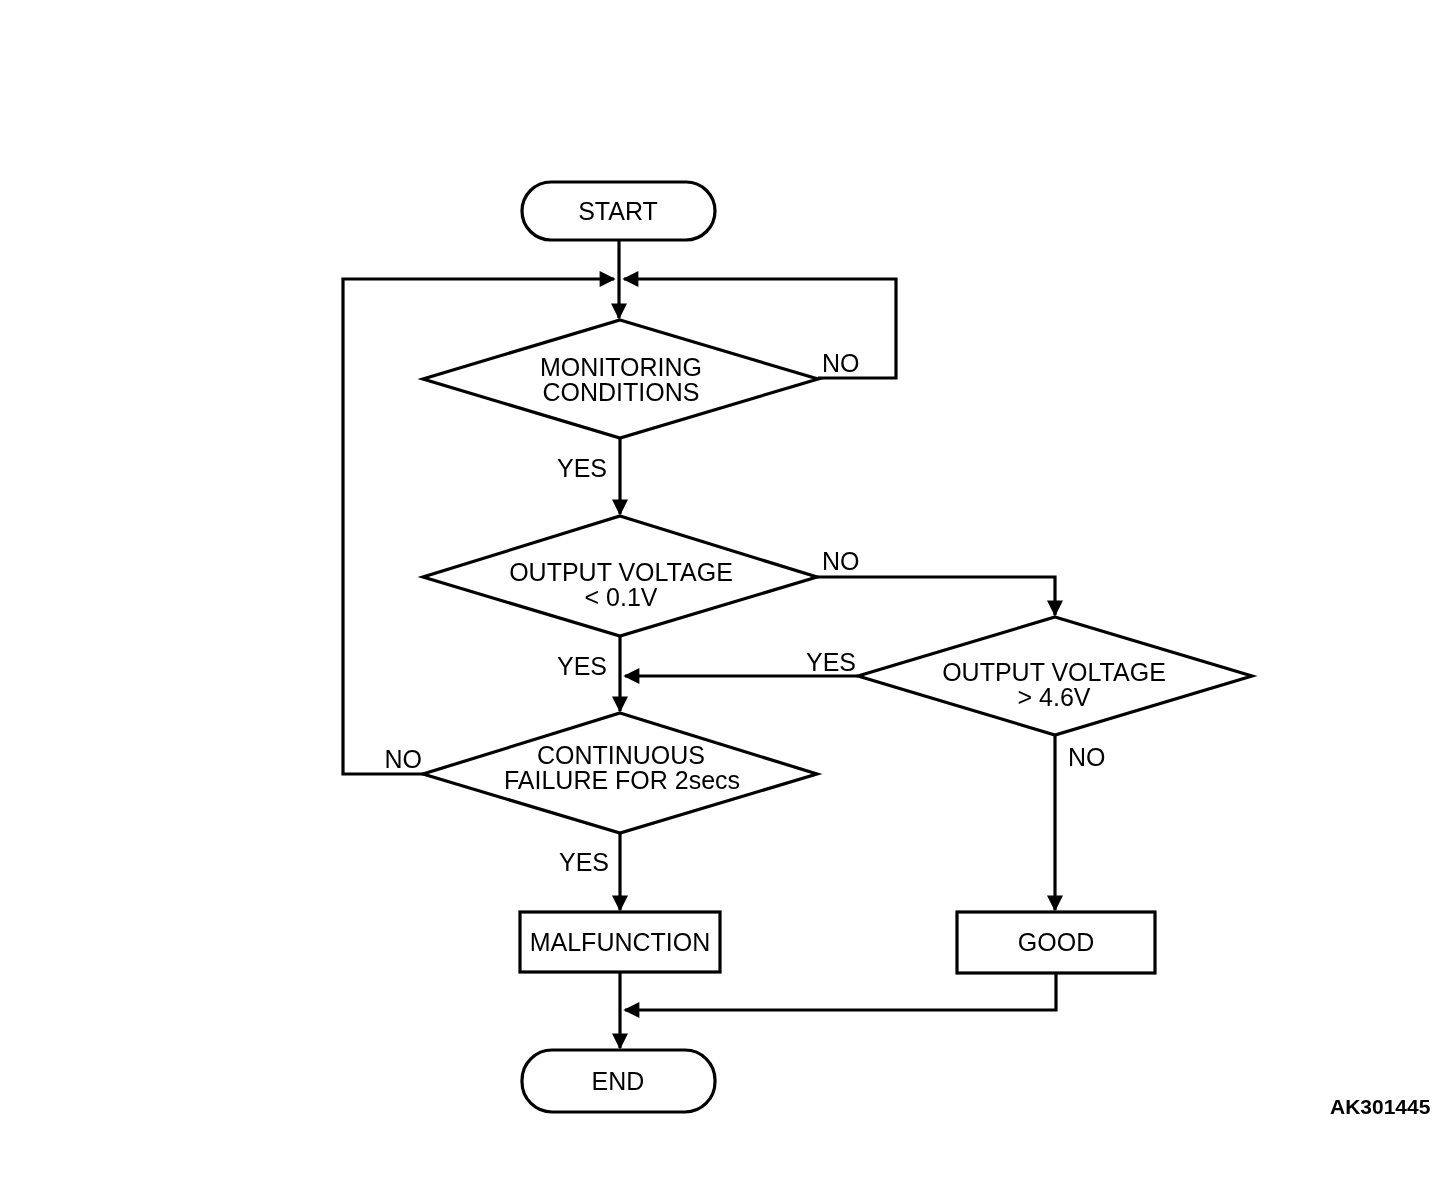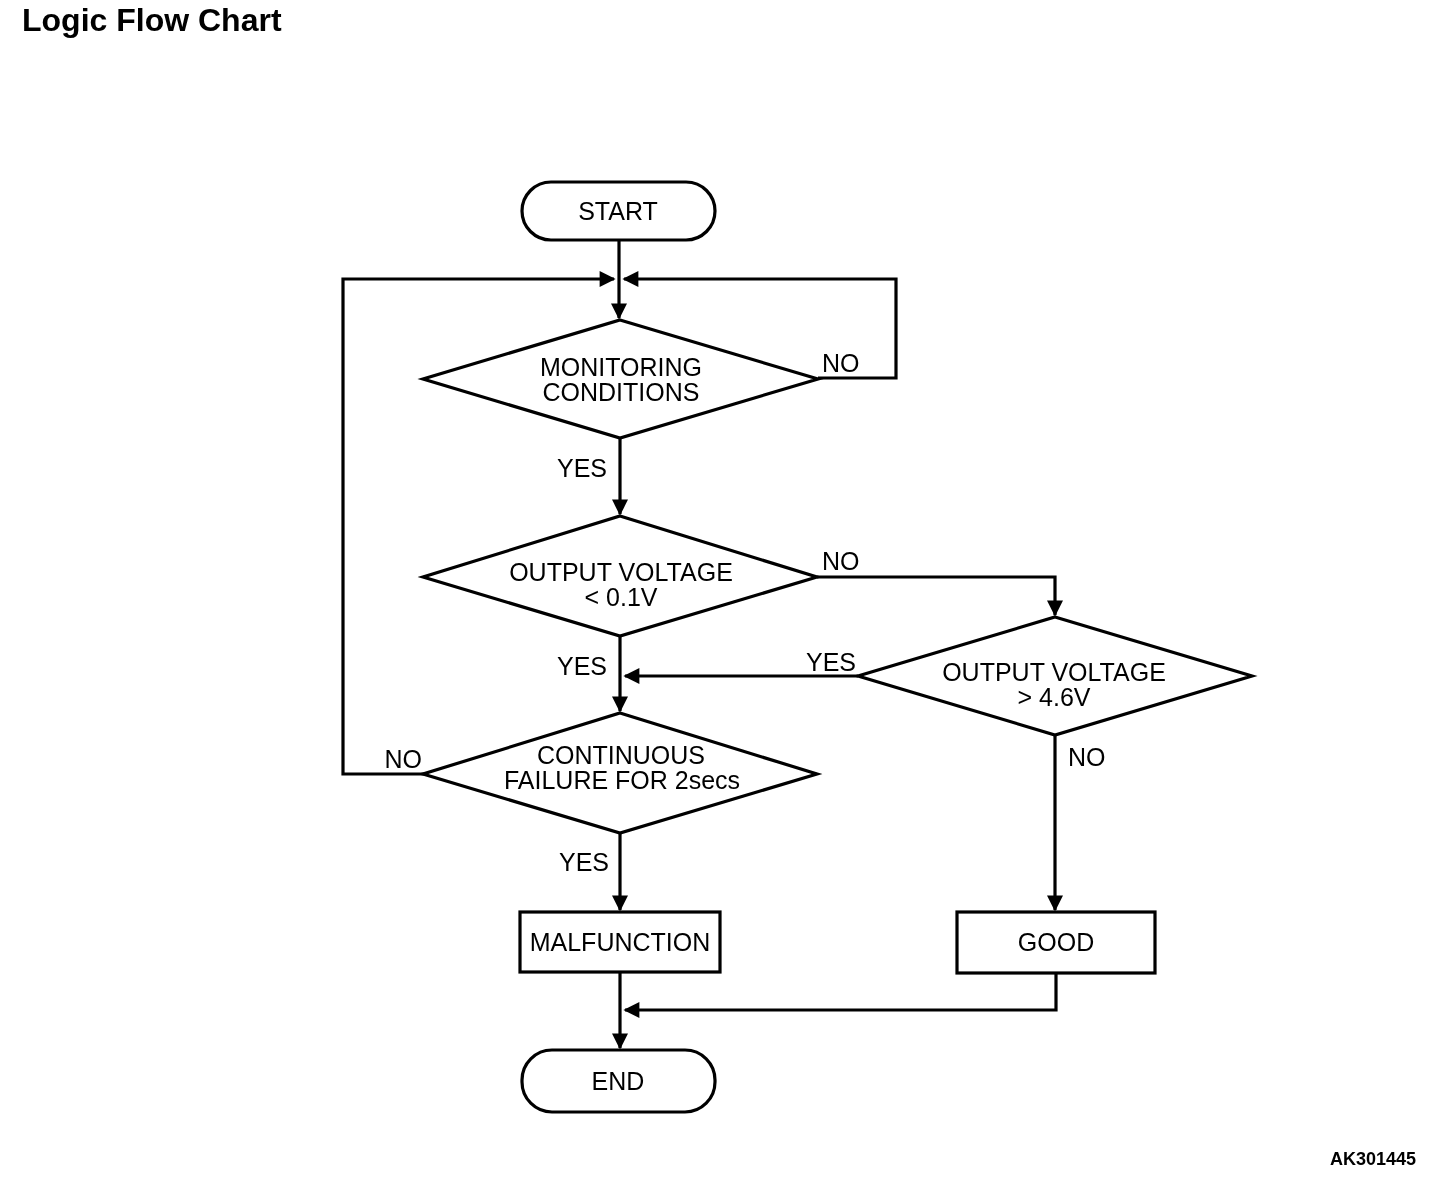--- a/index.html
+++ b/index.html
@@ -21,22 +21,22 @@
     top: 2px;
     margin: 0;
     font-size: 32px;
     font-weight: bold;
     color: #000000;
     letter-spacing: 0px;
   }
   .figure-code {
     position: absolute;
     left: 1330px;
-    top: 1149px;
-    font-size: 18px;
+    top: 1095px;
+    font-size: 21px;
     font-weight: bold;
     color: #000000;
   }
   svg.flowchart {
     position: absolute;
     left: 0;
     top: 0;
     width: 1456px;
     height: 1180px;
   }
@@ -62,21 +62,20 @@
     font-size: 25px;
   }
   .anchor-end { text-anchor: end; }
   .anchor-start { text-anchor: start; }
 </style>
 </head>
 <body>
 
 <div class="page">
 
-  <h1 class="page-title">Logic Flow Chart</h1>
 
   <svg class="flowchart" viewBox="0 0 1456 1180">
     <defs>
       <marker id="arrow" viewBox="0 0 10 10" refX="9" refY="5" markerWidth="6.5" markerHeight="5" orient="auto-start-reverse">
         <path d="M0,0 L10,5 L0,10 z" fill="#000000"></path>
       </marker>
     </defs>
 
     <path class="edge" d="M619,240 L619,318" marker-end="url(#arrow)"></path>
 

